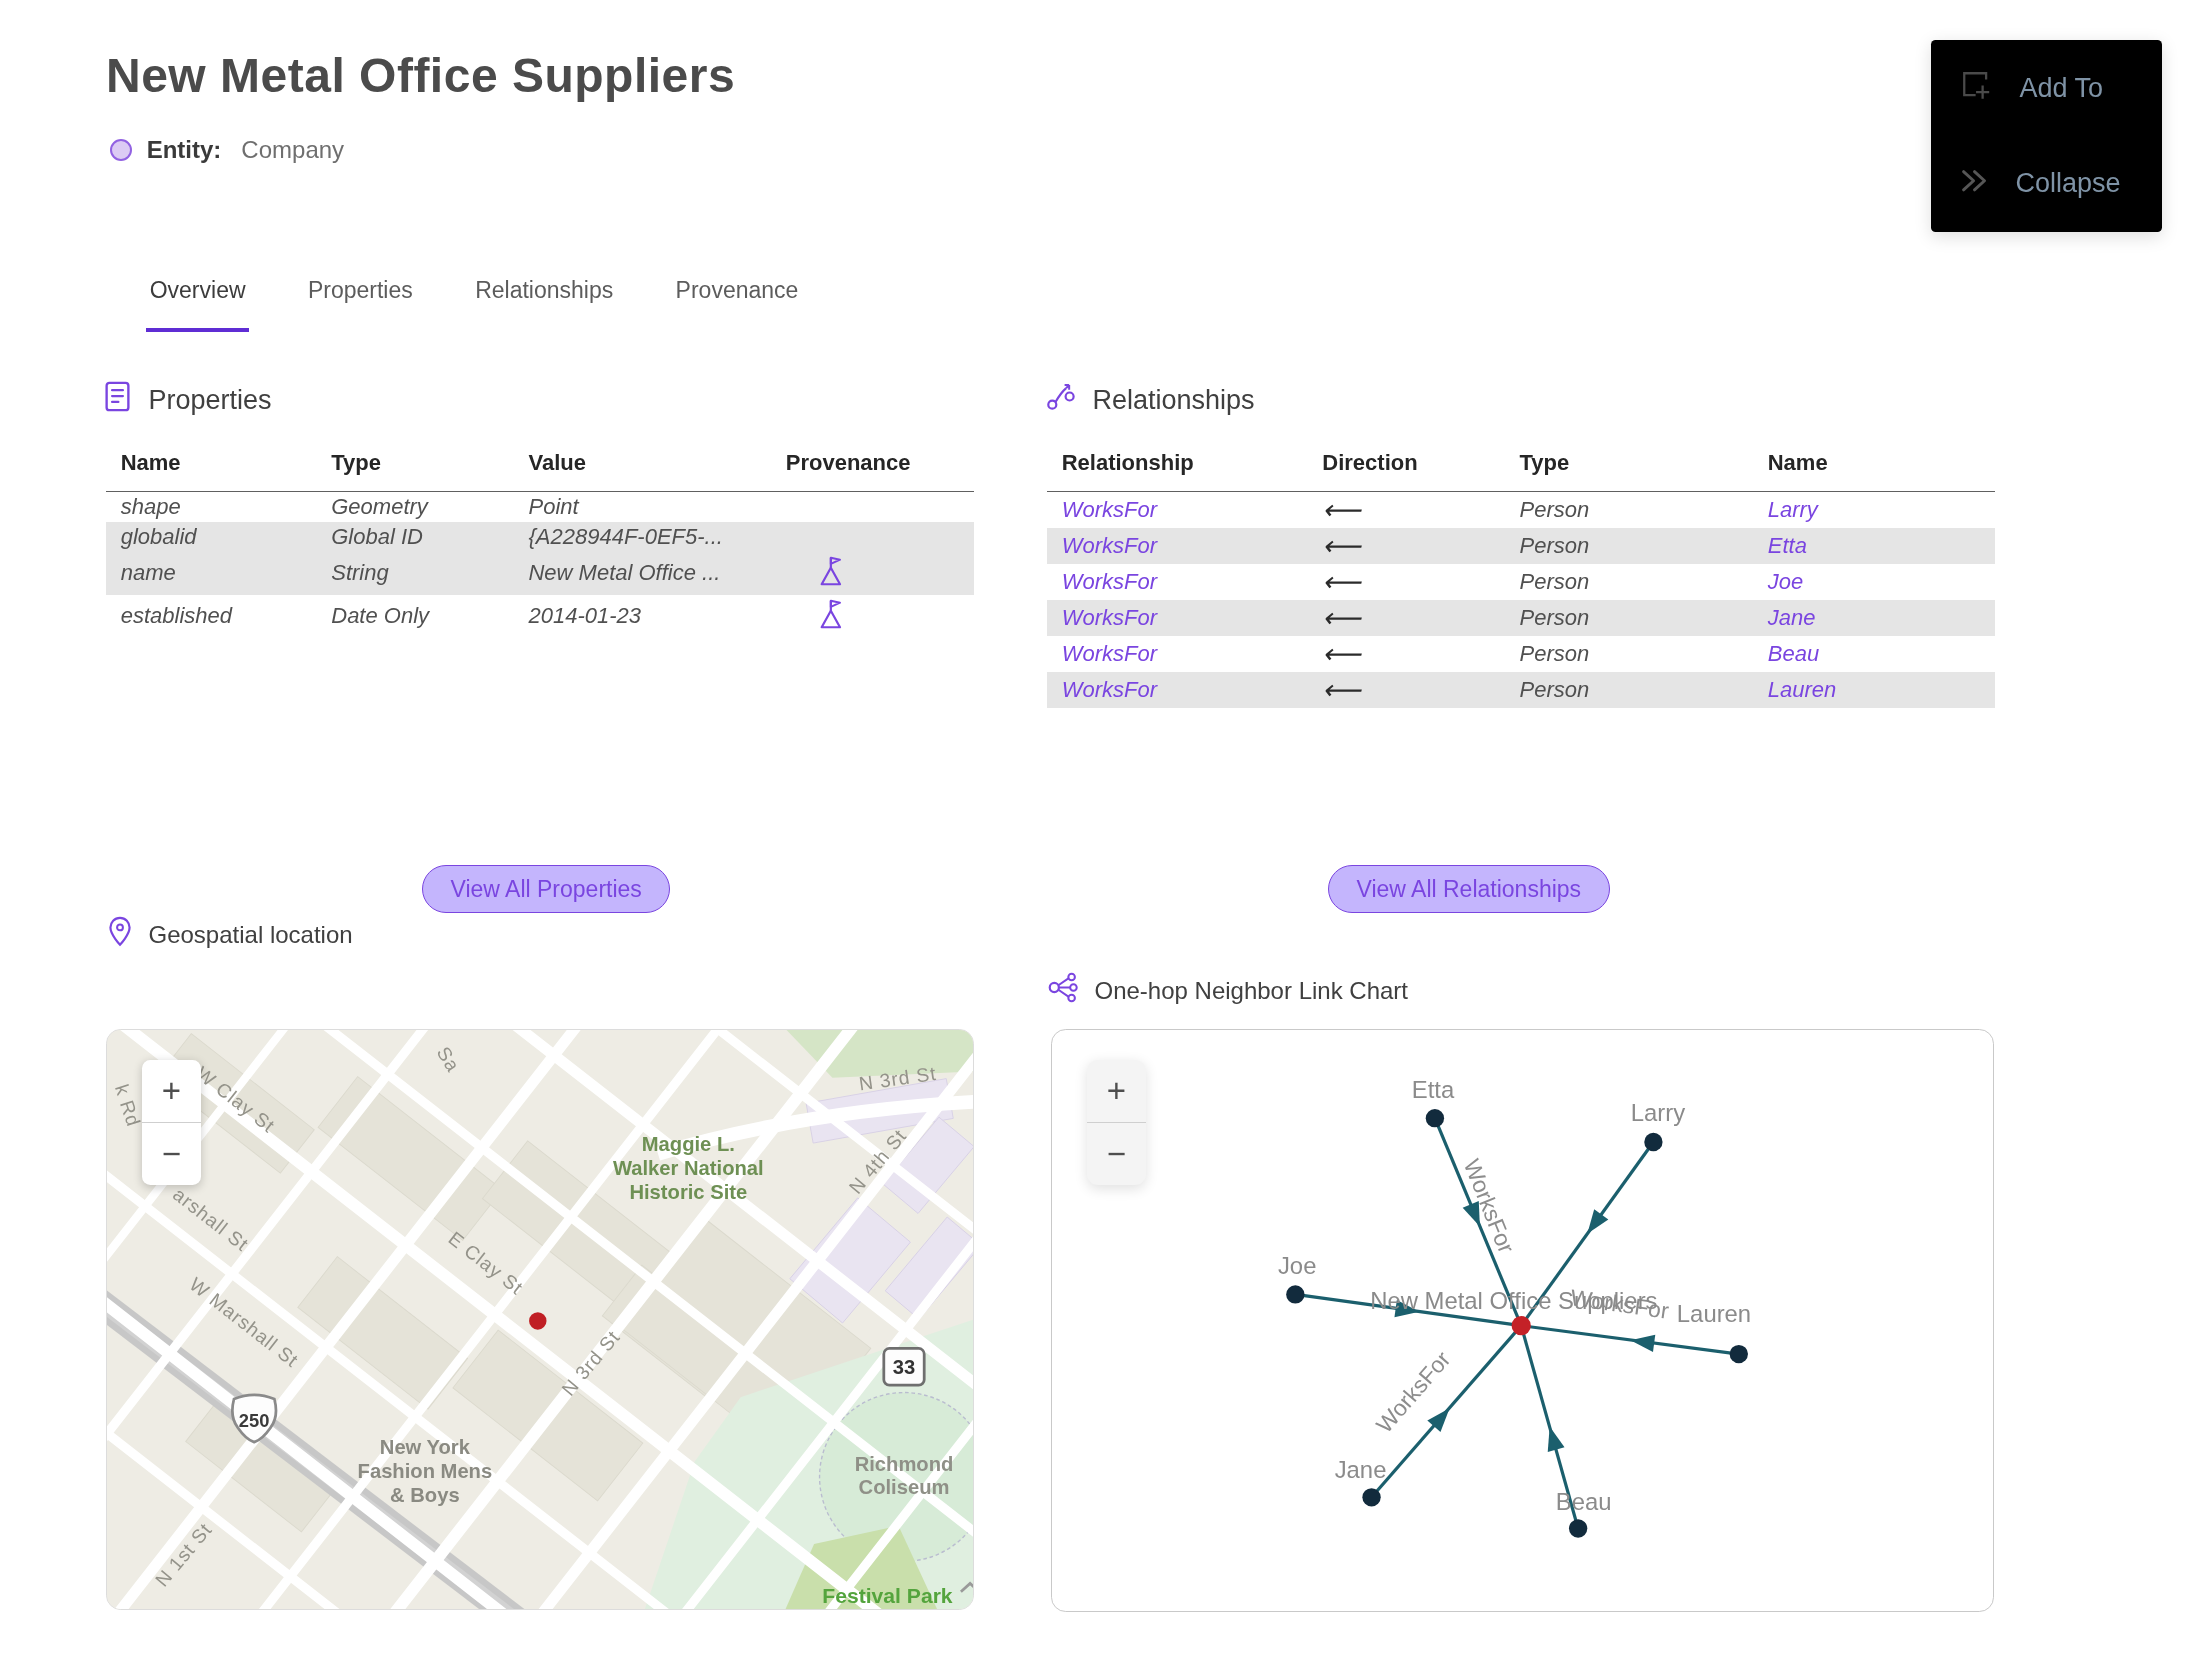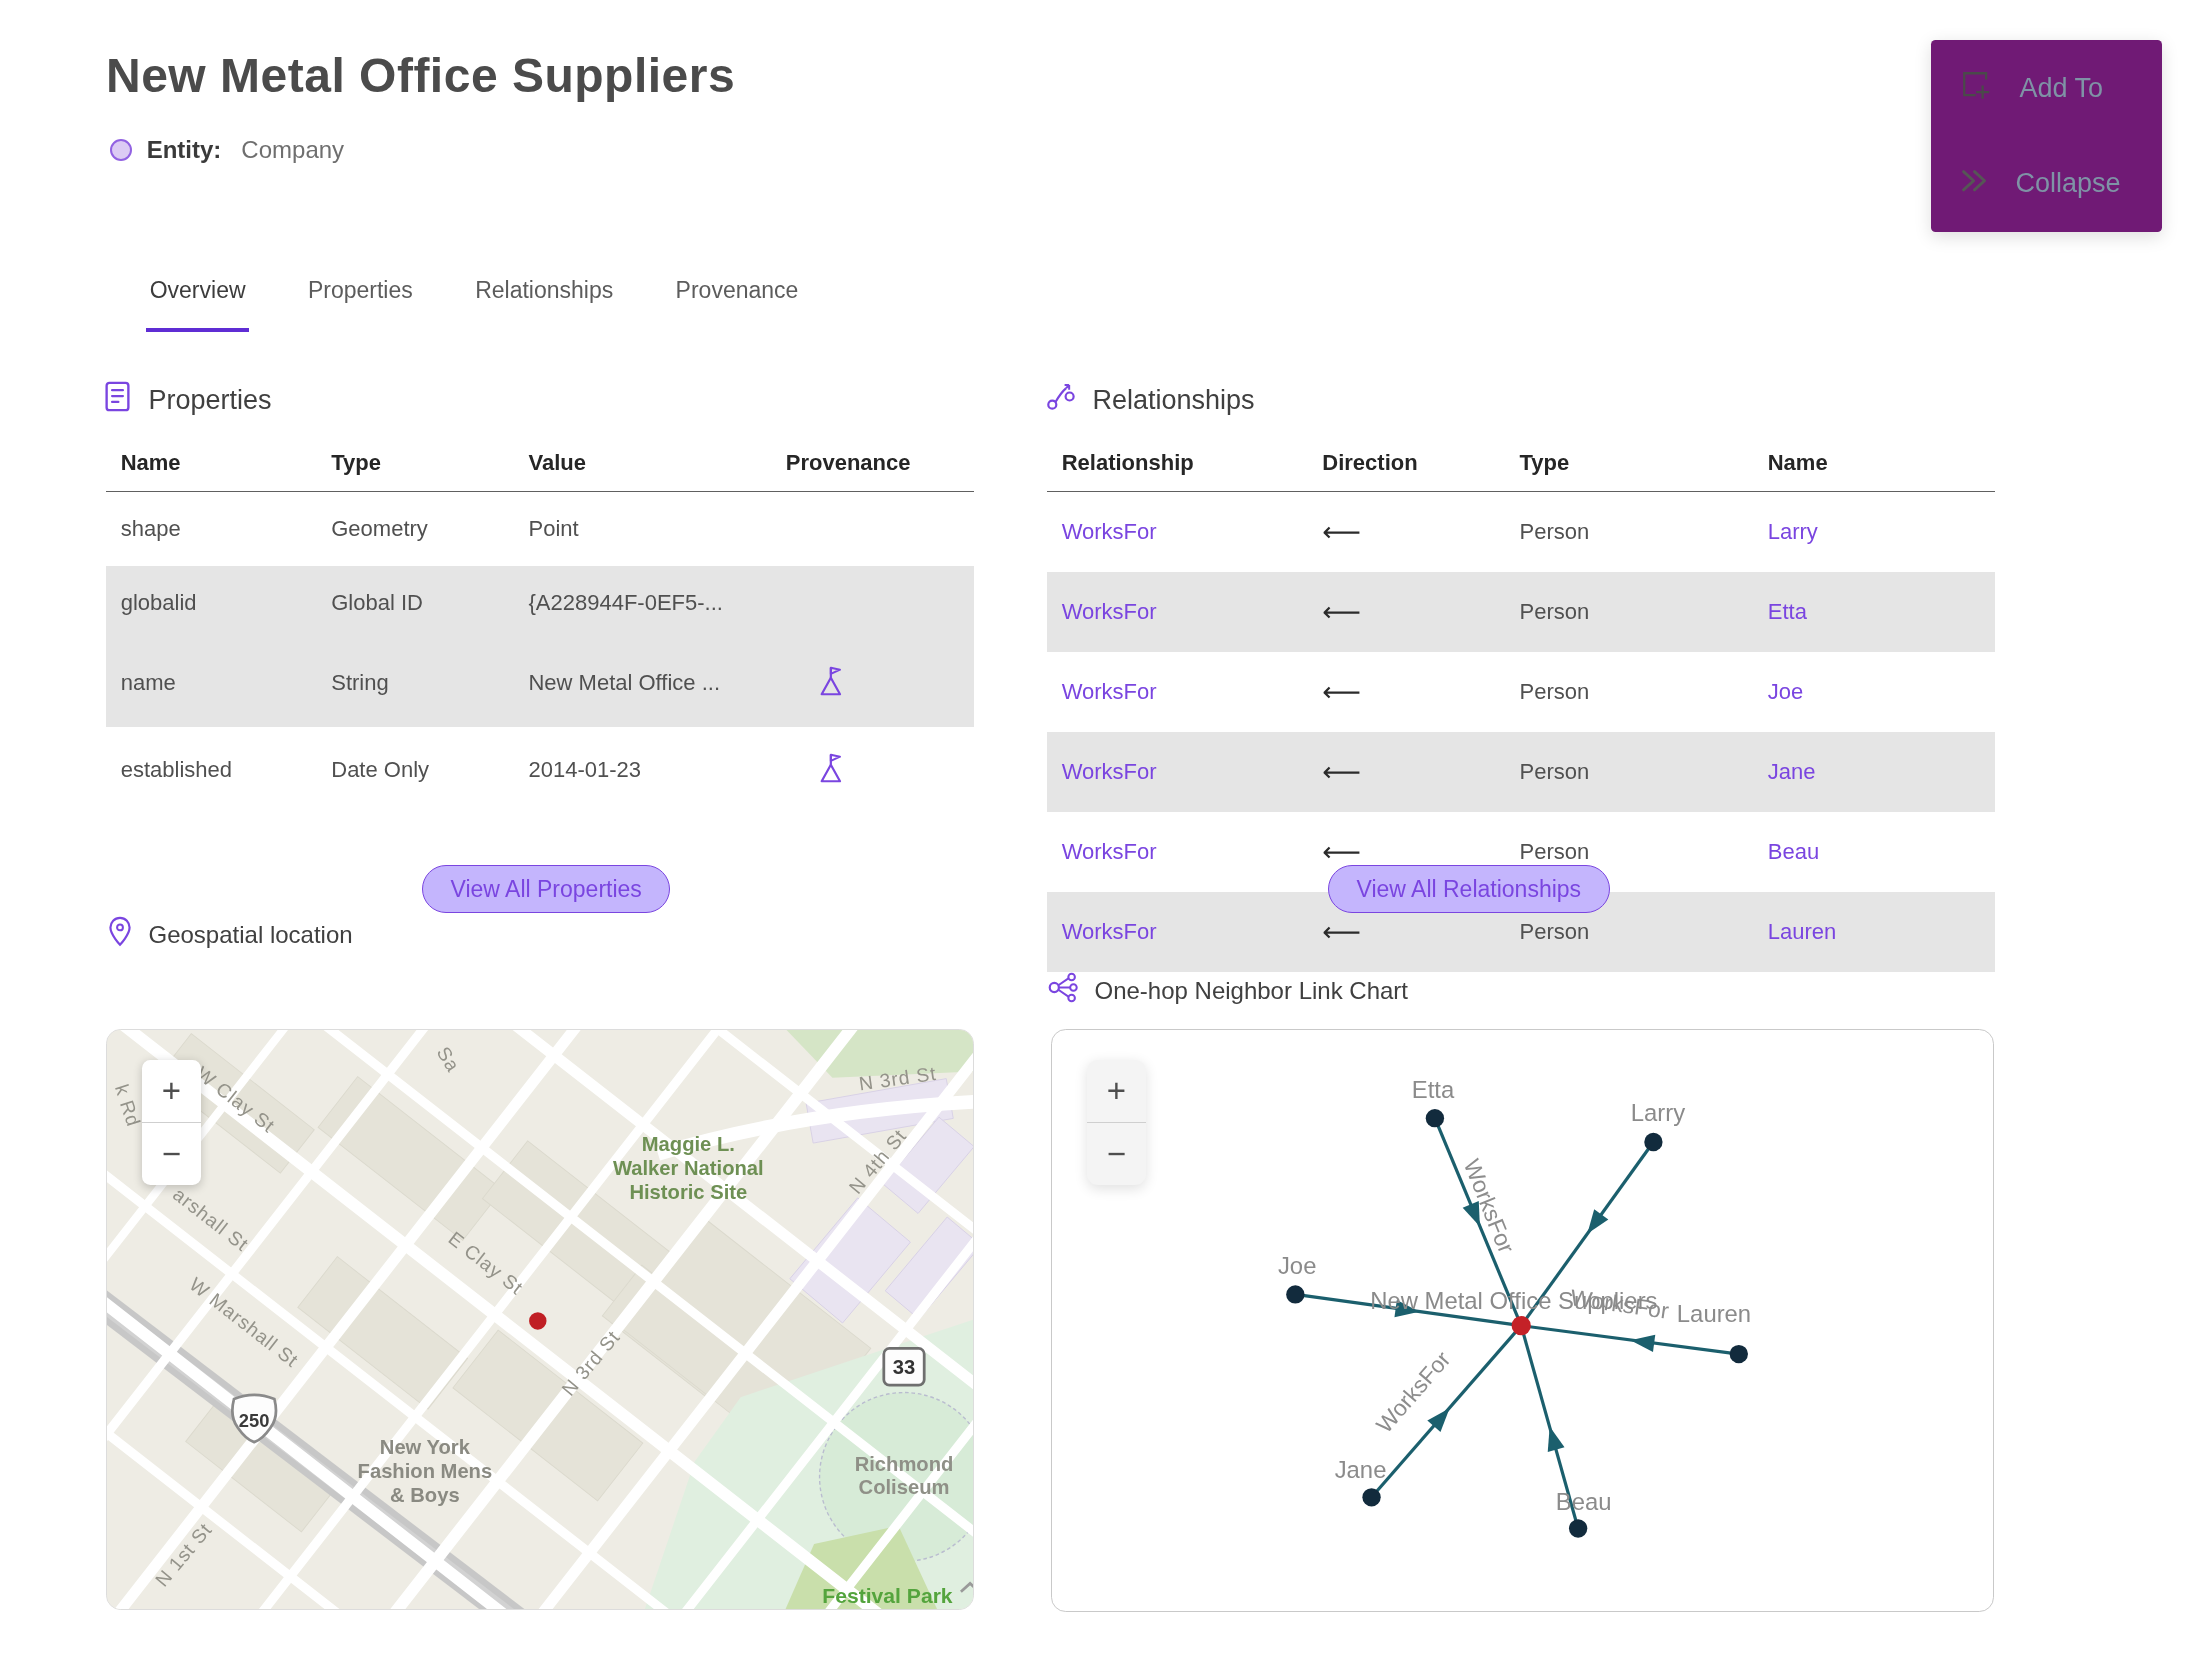--- a/index.html
+++ b/index.html
@@ -5,34 +5,34 @@
   * { margin:0; padding:0; box-sizing:border-box; }
   html,body { width:2204px; height:1677px; background:#fff; font-family:"Liberation Sans",sans-serif; overflow:hidden; position:relative; }
 
   .page-title { position:absolute; left:106px; top:48px; font-size:48px; font-weight:bold; color:#4b4b4b; letter-spacing:0.5px; }
 
   .entity-row { position:absolute; left:110px; top:136px; display:flex; align-items:center; }
   .entity-dot { width:22px; height:22px; border-radius:50%; background:#dccbf4; border:2.8px solid #9262e2; margin-right:14.7px; }
   .entity-label { font-size:24px; font-weight:bold; color:#3a3a3a; }
   .entity-type { font-size:24px; color:#6f6f6f; margin-left:20px; }
 
-  .quick-menu { position:absolute; left:1931px; top:40px; width:231px; padding:27.5px 0 31px 27.5px; background:#701a75; border-radius:4.6px; box-shadow:0 4.6px 16.5px rgba(0,0,0,.13); display:flex; flex-direction:column; gap:57px; }
+  .quick-menu { position:absolute; left:1931px; top:40px; width:231px; padding:27.5px 0 31px 27.5px; background:#000000; border-radius:4.6px; box-shadow:0 4.6px 16.5px rgba(0,0,0,.13); display:flex; flex-direction:column; gap:57px; }
   .quick-item { display:flex; align-items:center; gap:26px; font-size:27px; color:#7f93a6; cursor:pointer; }
 
   .tabs { position:absolute; left:106px; top:277px; display:flex; gap:55px; font-size:23px; color:#5c5c5c;margin-left:40px; }
   .tab { padding:0 3.7px 24px 3.7px; cursor:pointer; }
   .tab.active { color:#3c3c3c; border-bottom:4.6px solid #5f2dd4; }
 
   .section-head { position:absolute; display:flex; align-items:center; gap:16.5px; color:#404040; }
   .section-head.big { font-size:27px; }
   .section-head.small { font-size:24px; }
 
   table.data { position:absolute; border-collapse:collapse; font-size:22px; color:#505050; table-layout:fixed; }
   table.data th { text-align:left; font-weight:bold; color:#262626; padding:11px 0 14.7px 0; border-bottom:1.8px solid #606060; font-size:22px; }
-  table.data td { padding:24px 0; }
+  table.data td { padding:2px 0;font-style:italic; }
   table.data th:first-child, table.data td:first-child { padding-left:14.7px; }
   tr.striped { background:#e5e5e5; }
   .plink { color:#7a45e0; cursor:pointer; }
   .dir-arrow { font-size:27px; color:#2b2b2b; }
 
   .pill { position:absolute; height:48px; border:1.8px solid #7a45e0; border-radius:26px; background:#c4b5fd; color:#7a45e0; font-size:23px; display:flex; align-items:center; padding:0 27.5px; cursor:pointer; }
 
   .map-card { position:absolute; left:106px; top:1029px; width:868px; height:581px; border-radius:14.7px; overflow:hidden; border:0.9px solid #dcdcdc; background:#eeece4; }
   .chart-card { position:absolute; left:1051px; top:1029px; width:943px; height:583px; border-radius:14.7px; border:1.8px solid #c9c9c9; background:#fff; overflow:hidden; }
 

